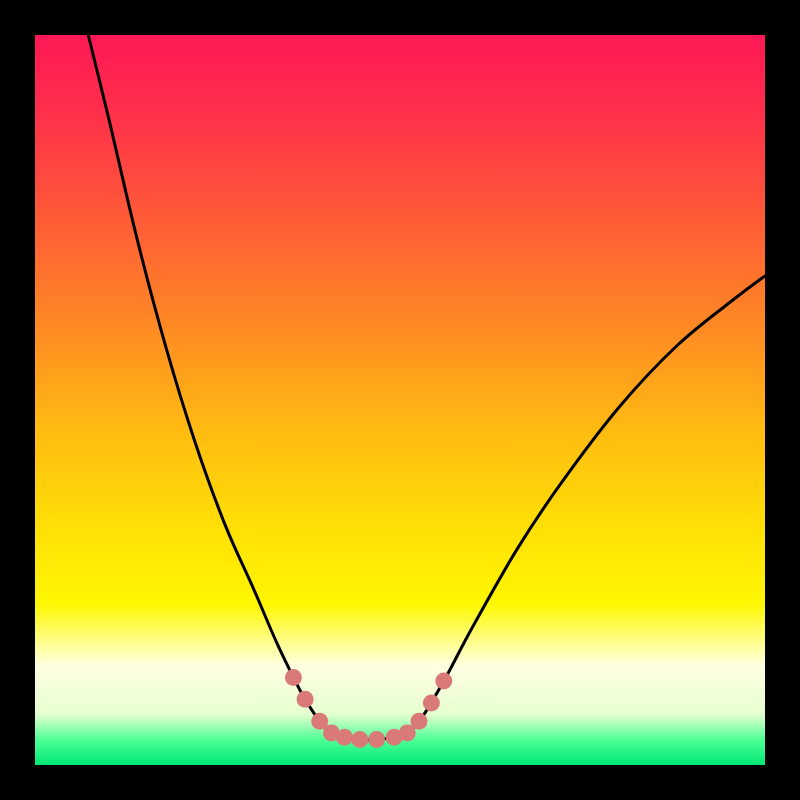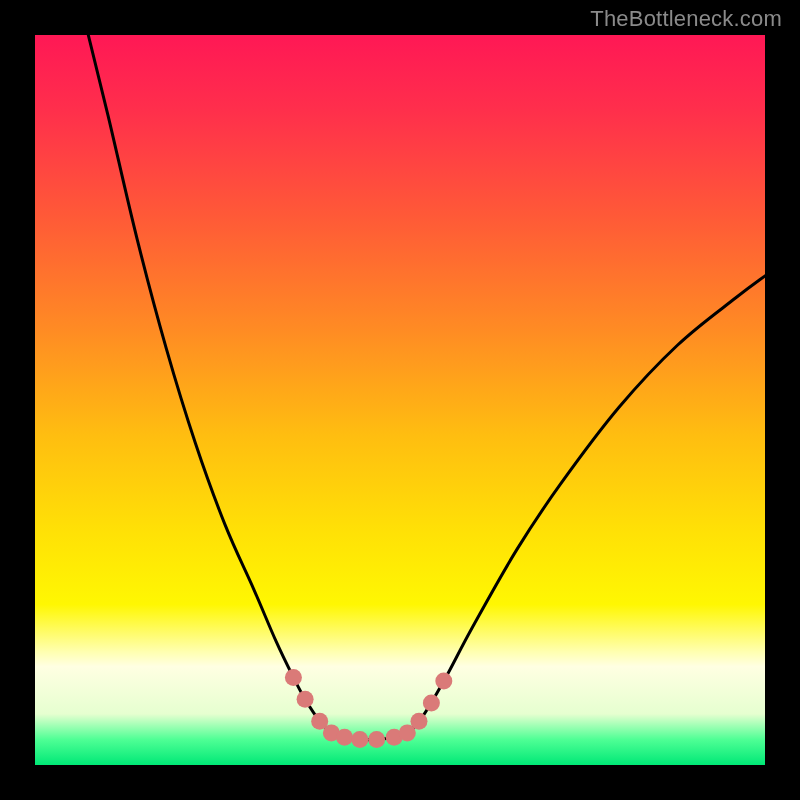--- a/index.html
+++ b/index.html
@@ -71,14 +71,13 @@
           <circle cx="324.85" cy="704.45" r="8.5" fill="#da7a78"></circle>
           <circle cx="341.64" cy="704.45" r="8.5" fill="#da7a78"></circle>
           <circle cx="359.16" cy="702.26" r="8.5" fill="#da7a78"></circle>
           <circle cx="372.30" cy="697.88" r="8.5" fill="#da7a78"></circle>
           <circle cx="383.98" cy="686.20" r="8.5" fill="#da7a78"></circle>
           <circle cx="396.39" cy="667.95" r="8.5" fill="#da7a78"></circle>
           <circle cx="408.80" cy="646.05" r="8.5" fill="#da7a78"></circle>
         </g>
     </svg>
   </div>
-  <div class="watermark">TheBottleneck.com</div>
 </div>
 
 </body></html>

